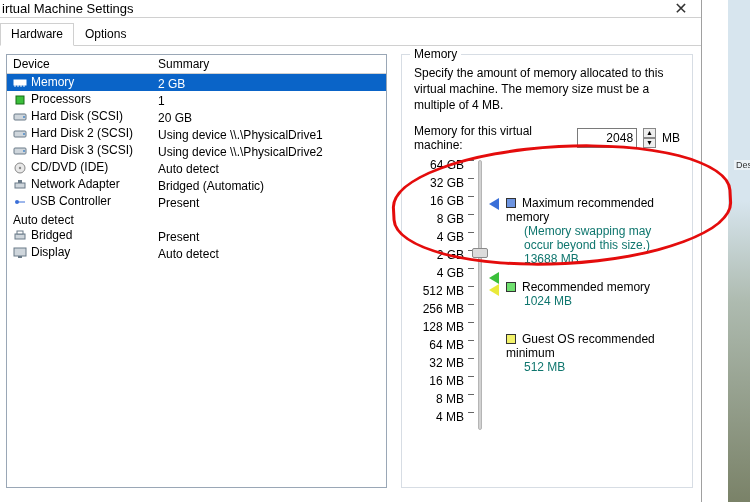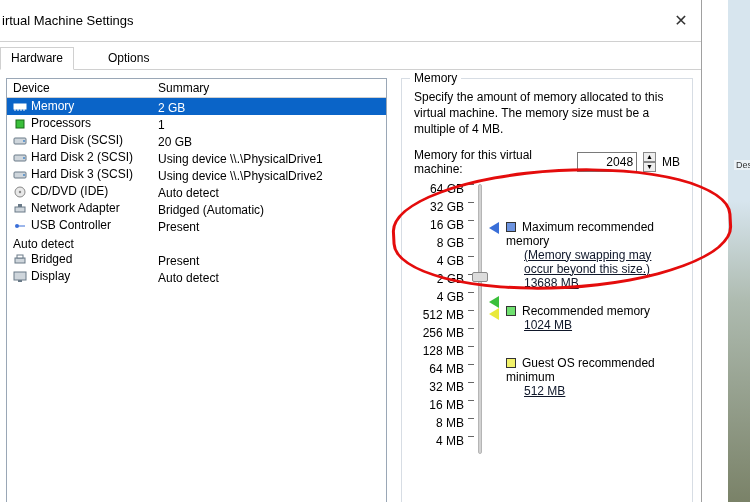--- a/index.html
+++ b/index.html
@@ -1,24 +1,24 @@
 <!DOCTYPE html>
 <html><head>
 <meta charset="utf-8">
 <style>
   * { box-sizing: border-box; margin: 0; padding: 0; font-family: "Segoe UI", Tahoma, sans-serif; font-size: 12px; }
   body { width: 750px; height: 502px; background: #fff; overflow: hidden; position: relative; }
 
   
   .dialog { position: absolute; left: 0; top: 0; width: 702px; height: 502px; border-right: 1px solid #a0a0a0; background: #fff; }
-  .titlebar { display: flex; align-items: center; height: 42px; border-bottom: 1px solid #d0d0d0; }
+  .titlebar { display: flex; align-items: center; height: 18px; border-bottom: 1px solid #d0d0d0; }
   .titlebar .title { flex: 1; padding-left: 2px; font-size: 13px; color: #000; }
   .titlebar .close { width: 40px; text-align: center; font-size: 16px; color: #333; cursor: default; }
 
-  .tabs { display: flex; border-bottom: 1px solid #d0d0d0; padding-top: 4px; gap: 23px; }
+  .tabs { display: flex; border-bottom: 1px solid #d0d0d0; padding-top: 4px; }
   .tab { padding: 3px 10px 4px 10px; border: 1px solid transparent; position: relative; top: 1px; cursor: default; }
   .tab.active { border: 1px solid #d0d0d0; border-bottom: 1px solid #fff; background: #fff; }
 
   .content { display: flex; padding: 8px 8px 8px 6px; height: calc(100% - 26px - 26px); }
 
   
   .device-panel { width: 381px; border: 1px solid #9aa7b6; }
   .device-header, .device-row { display: flex; }
   .device-header { background: #fff; border-bottom: 1px solid #d0d0d0; }
   .col-device { width: 145px; padding: 2px 6px; }
@@ -50,21 +50,21 @@
   .marker { position: absolute; left: 75px; width: 0; height: 0; border-top: 6px solid transparent; border-bottom: 6px solid transparent; }
   .marker.blue  { border-right: 10px solid #3a6fd8; }
   .marker.green { border-right: 10px solid #3bbf3b; }
   .marker.yellow{ border-right: 10px solid #e9e93a; }
 
   .legend { position: absolute; left: 92px; font-size: 12px; }
   .legend .sq { display: inline-block; width: 10px; height: 10px; border: 1px solid #333; margin-right: 6px; vertical-align: -1px; }
   .legend .sq.blue   { background: #6d94e0; }
   .legend .sq.green  { background: #6fe06f; }
   .legend .sq.yellow { background: #f2f26a; }
-  .legend .sub { margin-left: 18px; color: #0f172a; text-decoration: underline; }
+  .legend .sub { margin-left: 18px; color: #0f766e; }
 
   
   .bgstrip { position: absolute; left: 703px; top: 0; width: 47px; height: 502px; background: linear-gradient(#d7e5ee 0%, #d7e5ee 40%, #aebbb0 60%, #7a8268 100%); margin-left: 25px; }
   .bgstrip .label { position: absolute; top: 160px; right: 4px; font-size: 9px; color: #333; background: rgba(255,255,255,.5); padding: 0 2px; }
 
   
   .annot { position: absolute; border: 3px solid #e40c0c; border-radius: 50% / 45%; pointer-events: none; }
 </style>
 </head>
 <body>

